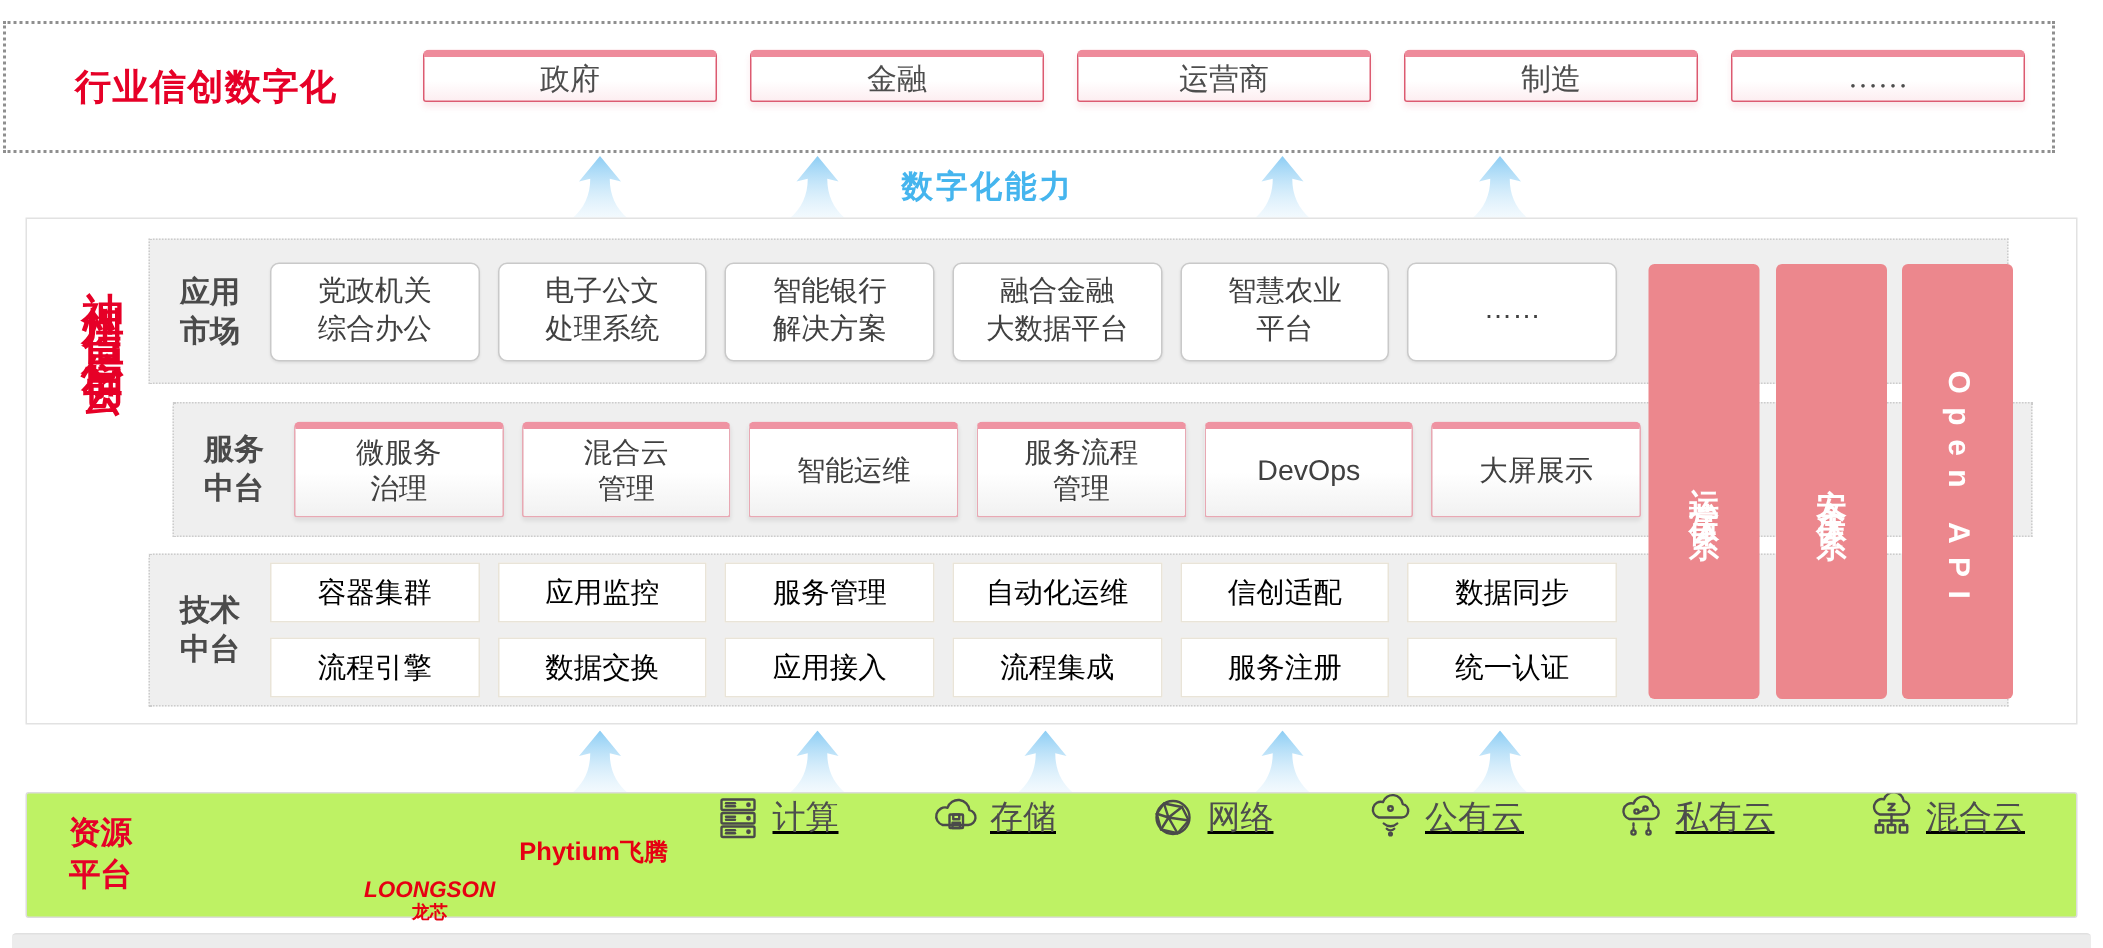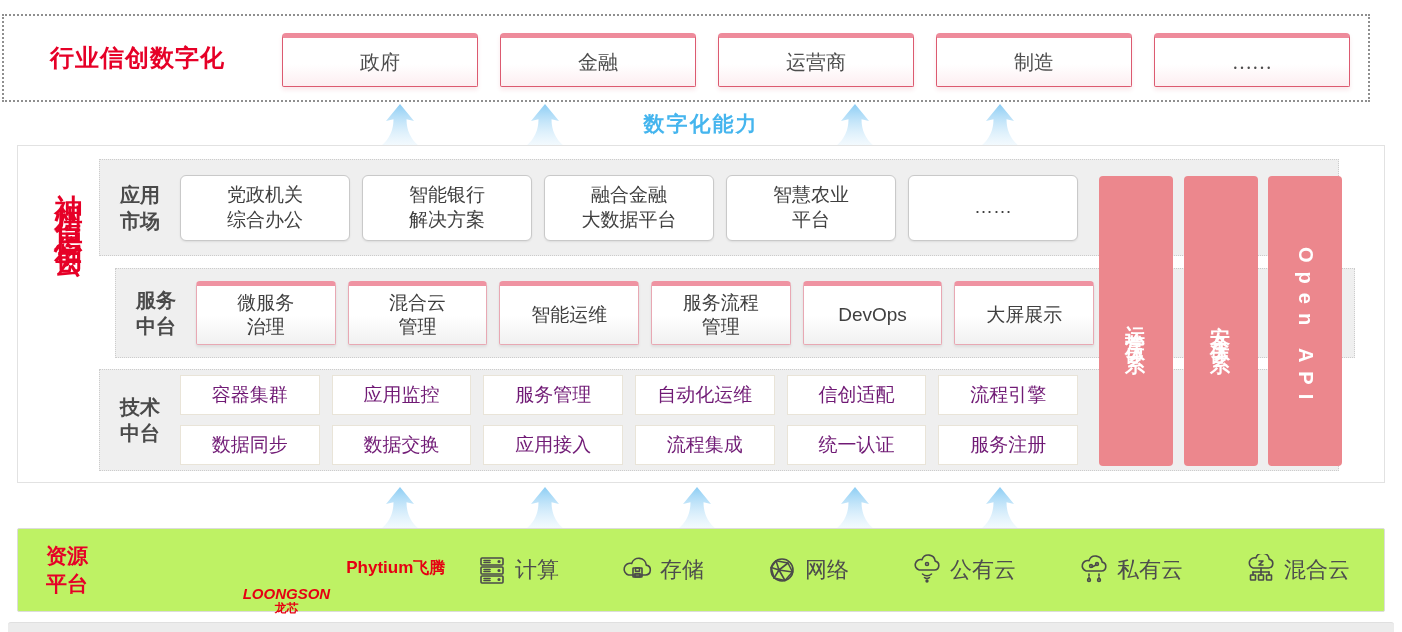--- a/index.html
+++ b/index.html
@@ -5,27 +5,27 @@
   * { margin:0; padding:0; box-sizing:border-box; }
   body { font-family:"Liberation Sans","DejaVu Sans",sans-serif; background:#fff; }
   .page { position:relative; width:1402px; height:632px; background:#fff; overflow:hidden; }
   .abs { position:absolute; }
 
   
   .top-banner { left:2px; top:14px; width:1368px; height:88px; border:2px dotted #8f8f8f; background:#fff; }
   .banner-title { position:absolute; left:46px; top:0; height:100%; display:flex; align-items:center;
     font-size:24px; font-weight:bold; color:#e60027; letter-spacing:1px; }
   .ind-boxes { position:absolute; left:278px; right:18px; top:17px; display:flex; gap:22px; }
-  .ind-box { flex:1; height:54px; background:linear-gradient(180deg,#fff 55%,#fdeef1 100%);
+  .ind-box { flex:1; height:35px; background:linear-gradient(180deg,#fff 55%,#fdeef1 100%);
     border:1px solid #dc5a70; border-top:5px solid #ee8b9b; border-radius:4px 4px 2px 2px;
     box-shadow:0 3px 4px rgba(220,90,112,.14);
     display:flex; align-items:center; justify-content:center; font-size:20px; color:#4d4d4d;font-family:Liberation Serif, serif; }
 
   
-  .cap-label { left:601px; top:110px; width:200px; text-align:center; font-size:21px; font-weight:bold; color:#45b5ee; letter-spacing:2px; }
+  .cap-label { left:601px; top:110px; width:200px; text-align:left; font-size:21px; font-weight:bold; color:#45b5ee; letter-spacing:2px; }
   .up-arrow { width:38px; height:42px; display:block; }
 
   
   .main-box { left:17px; top:145px; width:1368px; height:338px; border:1px solid #e2e2e2; background:#fff; }
   .side-title { position:absolute; left:26px; top:26px; width:48px; writing-mode:vertical-rl;
     font-size:28px; font-weight:bold; color:#e60027; letter-spacing:10px; line-height:48px; text-align:left; }
   .row-strip { position:absolute; left:81px; width:1240px; background:#efefef; border:1px dotted #cccccc;
     display:flex; align-items:center; }
   .strip-1 { top:13px; height:97px; }
   .strip-2 { top:122px; height:90px;margin-left:16px; }
@@ -35,41 +35,41 @@
   .boxes { flex:none; width:898px; display:flex; gap:12px; }
   .app-box { flex:1; height:66px; background:#fff; border:1px solid #c9c9c9; border-radius:6px;
     box-shadow:0 1px 2px rgba(0,0,0,.08); display:flex; align-items:center; justify-content:center;
     text-align:center; font-size:19px; color:#404040; white-space:pre-line; line-height:1.3; }
   .svc-box { flex:1; height:64px; background:linear-gradient(180deg,#fff 50%,#f1f1f1 100%);
     border:1px solid #e8a8b3; border-top:5px solid #ef93a2; border-radius:4px 4px 2px 2px;
     box-shadow:0 2px 3px rgba(0,0,0,.08); display:flex; align-items:center; justify-content:center;
     text-align:center; font-size:19px; color:#404040; white-space:pre-line; line-height:1.25; }
   .tech-grid { flex:none; width:898px; display:grid; grid-template-columns:repeat(6,1fr); gap:10px 12px; }
   .tech-box { height:40px; background:#fff; border:1px solid #e9e4d8;
-    display:flex; align-items:center; justify-content:center; font-size:19px; color:#701a75; }
+    display:flex; align-items:center; justify-content:center; font-size:19px; color:#000000; }
   .pillar { position:absolute; top:30px; height:290px; width:74px; background:#ec878d; border-radius:4px;
     display:flex; align-items:center; justify-content:center; }
   .pillar span { writing-mode:vertical-rl; color:#fff; font-size:20px; font-weight:bold; letter-spacing:9px; padding-top:14px; }
   .pillar-1 { left:1081px; } .pillar-2 { left:1166px; } .pillar-3 { left:1250px; }
 
   
   .res-box { left:17px; top:528px; width:1368px; height:84px; border:1px solid #dcdcdc; border-radius:2px; background:#bef264; }
   .res-title { position:absolute; left:28px; top:0; height:100%; display:flex; align-items:center;
     font-size:21px; font-weight:bold; color:#e60027; white-space:pre-line; line-height:1.35; }
   .vendors { position:absolute; left:196px; top:8px; width:260px; text-align:center; }
   .vendor-row { display:flex; justify-content:center; align-items:flex-start; gap:16px; }
   .loongson-wrap { text-align:center; }
   .loongson { font-size:15px; font-weight:800; font-style:italic; color:#e60012; letter-spacing:0;margin-top:48px; }
   .loongson-cn { font-size:12px; color:#e60012; font-weight:bold; margin-top:-2px; }
   .phytium { font-size:17px; font-weight:bold; color:#e60012; margin-top:21px; }
   .phytium-cn { font-size:16px; }
   .huawei-row { display:flex; align-items:center; justify-content:center; gap:6px; margin-top:4px; }
   .huawei-txt { font-size:16px; font-weight:bold; color:#3a3a3a; letter-spacing:1px; }
   .res-items { position:absolute; left:458px; right:34px; top:0; height:100%;
-    display:flex; align-items:center; justify-content:space-between; }
+    display:flex; align-items:flex-start; justify-content:space-between;text-decoration:underline; }
   .res-item { display:flex; align-items:center; gap:7px; }
   .res-item .lbl { font-size:22px; color:#4d4d4d; }
   .icon-svg { width:32px; height:32px; stroke:#4a4a4a; fill:none; stroke-width:1.6; stroke-linecap:round; stroke-linejoin:round; }
 
   .bottom-strip { left:8px; top:622px; width:1386px; height:10px; background:#ececec; border-top:1px solid #e0e0e0; border-radius:3px 3px 0 0; }
 </style>
 </head>
 <body>
 
 <svg width="0" height="0" style="position:absolute">
@@ -111,20 +111,22 @@
 
   <div class="abs main-box">
     <div class="side-title">神州信息信创云</div>
 
     <div class="row-strip strip-1">
       <div class="row-label">应用
 市场</div>
       <div class="boxes">
         <div class="app-box">党政机关
 综合办公</div>
+        <div class="app-box">电子公文
+处理系统</div>
         <div class="app-box">智能银行
 解决方案</div>
         <div class="app-box">融合金融
 大数据平台</div>
         <div class="app-box">智慧农业
 平台</div>
         <div class="app-box">……</div>
       </div>
     </div>
 
@@ -146,27 +148,27 @@
 
     <div class="row-strip strip-3">
       <div class="row-label">技术
 中台</div>
       <div class="tech-grid">
         <div class="tech-box">容器集群</div>
         <div class="tech-box">应用监控</div>
         <div class="tech-box">服务管理</div>
         <div class="tech-box">自动化运维</div>
         <div class="tech-box">信创适配</div>
+        <div class="tech-box">数据同步</div>
         <div class="tech-box">流程引擎</div>
-        <div class="tech-box">数据同步</div>
         <div class="tech-box">数据交换</div>
         <div class="tech-box">应用接入</div>
         <div class="tech-box">流程集成</div>
+        <div class="tech-box">服务注册</div>
         <div class="tech-box">统一认证</div>
-        <div class="tech-box">服务注册</div>
       </div>
     </div>
 
     <div class="pillar pillar-1">
       <span>运营体系</span>
     </div>
     <div class="pillar pillar-2">
       <span>安全体系</span>
     </div>
     <div class="pillar pillar-3">

